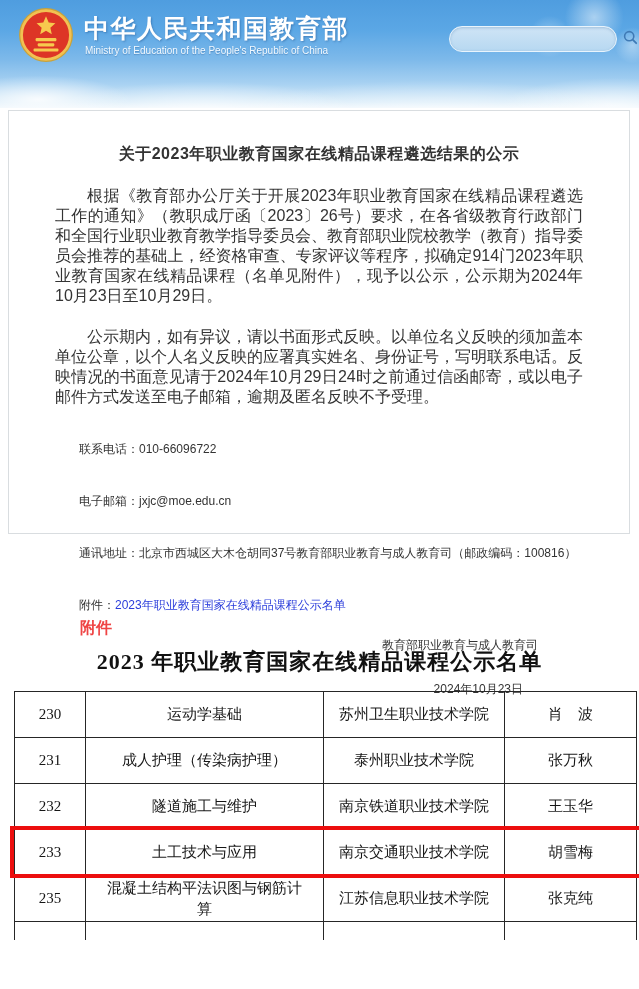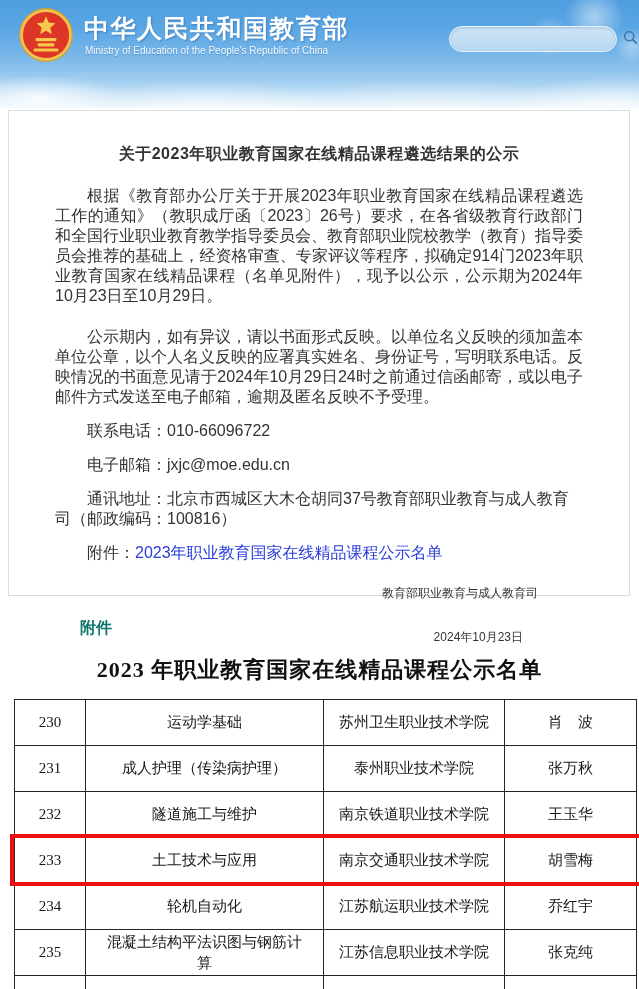--- a/index.html
+++ b/index.html
@@ -60,51 +60,51 @@
   .breadcrumb {
     position: absolute; left: 10px; top: 88px;
     font-size: 12px; color: #63707c; white-space: nowrap; margin-top: 31px;
   }
   .breadcrumb a { color: #63707c; text-decoration: none; cursor: pointer; }
   .breadcrumb .sep { margin: 0 6px; color: #7d8a96; }
 
   
   .letter-card {
     position: absolute; left: 8px; top: 110px;
-    width: 622px; height: 486px;
+    width: 622px; height: 424px;
     background: #ffffff;
     border: 1px solid #d9dde0;
   }
   .doc-title {
     margin-top: 33px;
     text-align: center;
     font-size: 16px; font-weight: bold; color: #333;
     letter-spacing: .5px;
   }
   .doc-body { padding: 0 46px; }
   .para {
     margin-top: 21px;
     font-size: 16px; line-height: 20px; color: #333;
     text-indent: 2em; text-align: justify;
   }
   .contact-line {
-    margin-top: 14px;
-    font-size: 16px; line-height: 20px; color: #333;
+    margin-top: 32px;
+    font-size: 12px; line-height: 20px; color: #333;
     text-indent: 2em;
   }
   .attach-link { color: #2a3cdb; text-decoration: none; cursor: pointer; }
   .signer { margin-top: 20px; font-size: 12px; line-height: 20px; text-align: right; padding-right: 45px; }
   .doc-date { margin-top: 24px; font-size: 12px; line-height: 20px; text-align: right; padding-right: 60px; }
 
   
   .attachment { position: absolute; left: 0; top: 600px; width: 639px; }
   .attach-label {
-    margin: 18px 0 16px 80px;
+    margin: 18px 0 8px 80px;
     font-family: Liberation Serif, serif;
-    font-size: 16px; font-weight: bold; color: #0f766e;
+    font-size: 16px; font-weight: bold; color: #ef4444;
   }
   .attach-title {
     margin-top: 8px;
     text-align: center;
     font-family: "Liberation Serif", "DejaVu Serif", serif;
     font-size: 22px; font-weight: bold; color: #111;
     letter-spacing: 1px; white-space: nowrap;
   }
   .table-wrap { position: relative; margin: 14px 0 0 14px; width: 599px; }
   .course-table { border-collapse: collapse; table-layout: fixed; width: 622px; }
@@ -220,26 +220,20 @@
             <td class="cell-school">南京铁道职业技术学院</td>
             <td class="cell-leader">王玉华</td>
           </tr>
           <tr>
             <td class="cell-no">233</td>
             <td class="cell-course">土工技术与应用</td>
             <td class="cell-school">南京交通职业技术学院</td>
             <td class="cell-leader">胡雪梅</td>
           </tr>
           <tr>
-            <td class="cell-no">234</td>
-            <td class="cell-course">轮机自动化</td>
-            <td class="cell-school">江苏航运职业技术学院</td>
-            <td class="cell-leader">乔红宇</td>
-          </tr>
-          <tr>
             <td class="cell-no">235</td>
             <td class="cell-course">混凝土结构平法识图与钢筋计算</td>
             <td class="cell-school">江苏信息职业技术学院</td>
             <td class="cell-leader">张克纯</td>
           </tr>
           <tr class="partial">
             <td></td>
             <td></td>
             <td></td>
             <td></td>

